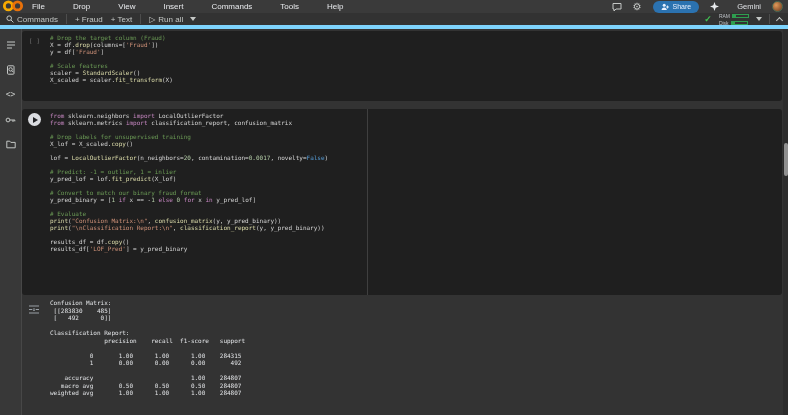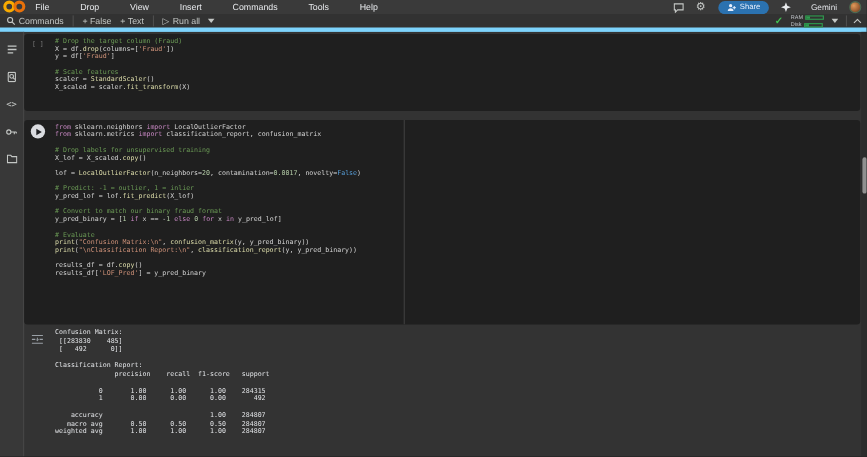--- a/index.html
+++ b/index.html
@@ -142,21 +142,21 @@
 
   <div class="toolbar">
     <span class="tool-item">
       <svg width="8" height="8" viewBox="0 0 8 8">
           <circle cx="3.2" cy="3.2" r="2.3" fill="none" stroke="#c4c7c5" stroke-width="1"></circle>
           <path d="M5 5L7.4 7.4" stroke="#c4c7c5" stroke-width="1"></path>
         </svg>
       <span>Commands</span>
     </span>
     <span class="tdiv"></span>
-    <span class="tool-item">+ False</span>
+    <span class="tool-item">+ Fraud</span>
     <span class="tool-item">+ Text</span>
     <span class="tdiv"></span>
     <span class="tool-item">
       <span>▷</span>
       <span>Run all</span>
       <span class="caret-down" style="margin-left:4px"></span>
     </span>
     <span class="tb-right">
       <span class="check">✓</span>
       <span class="meters">

